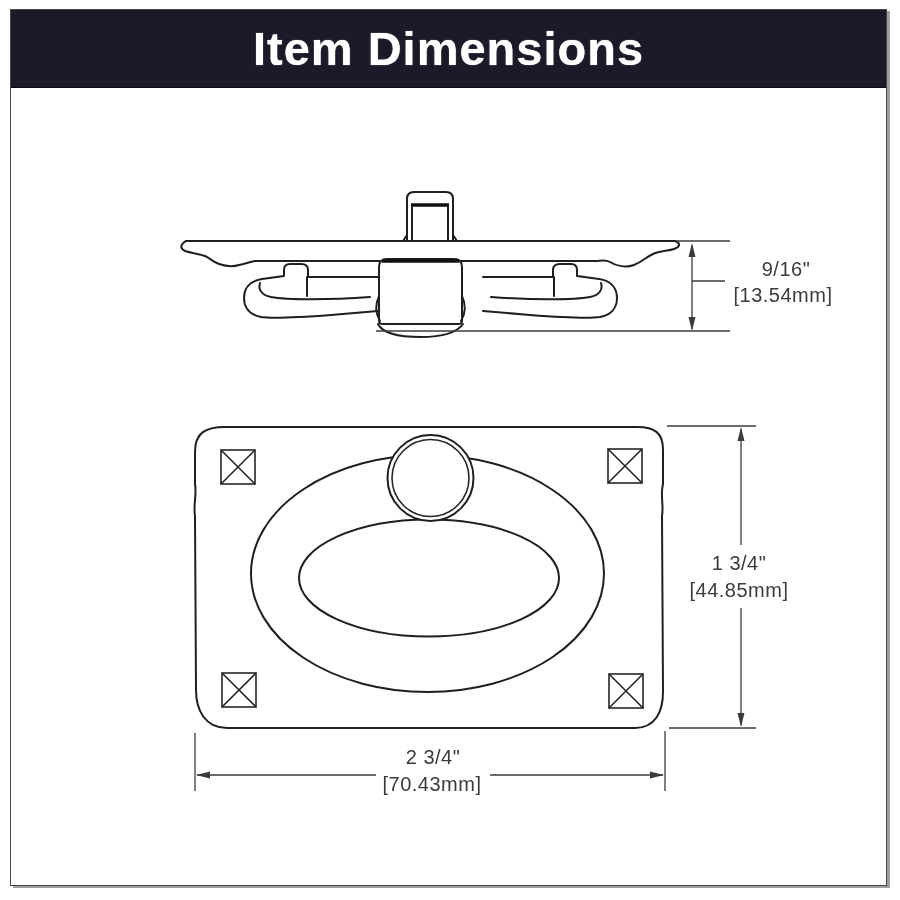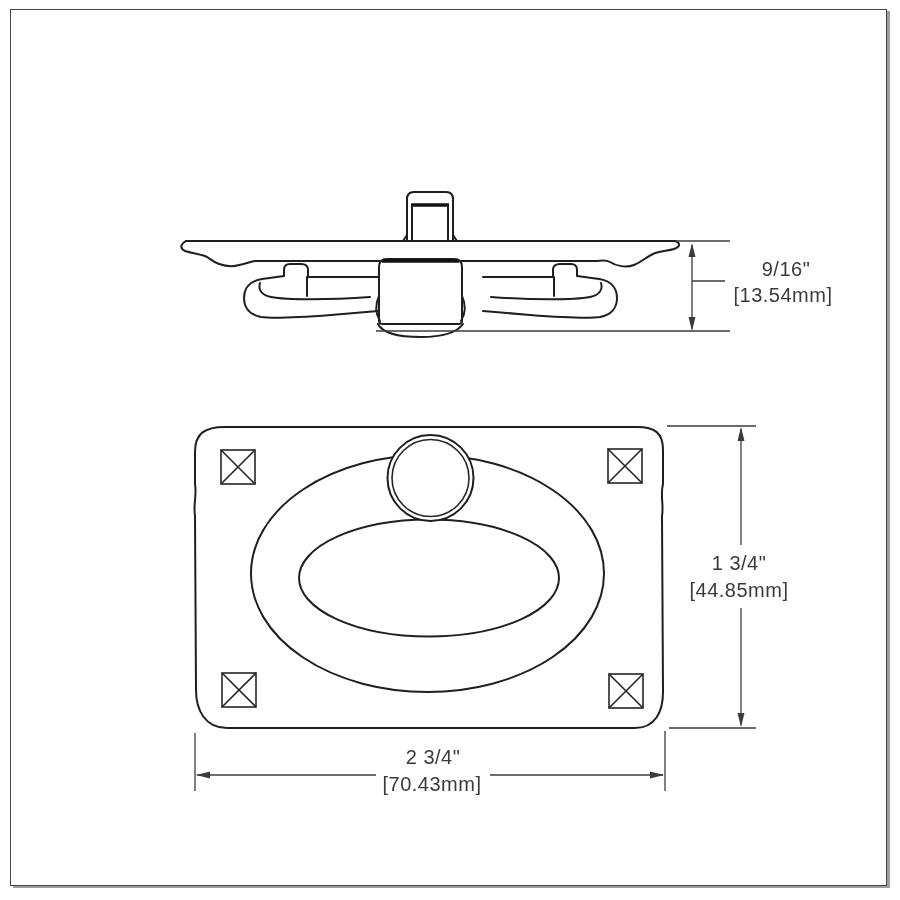--- a/index.html
+++ b/index.html
@@ -47,20 +47,23 @@
   .item-fill { fill:#ffffff; stroke:#1f1f1f; stroke-width:2; stroke-linejoin:round; }
   .thin-line { stroke:#262626; stroke-width:1.6; fill:none; }
   .dim-line { stroke:#3b3b3b; stroke-width:1.3; fill:none; }
   .dim-arrow { fill:#3b3b3b; stroke:none; }
 </style>
 </head>
 <body>
 
 <div class="frame">
 
+  <div class="header-bar">
+    <span class="header-title">Item Dimensions</span>
+  </div>
 
   <div class="drawing-area">
     <svg width="875" height="797" viewBox="12 88 875 797">
 
       <g>
 
         <g>
           <path class="item-line" d="M379,277 L309,277 L309,270 Q309,264 302,264 L291,264 Q285,264 285,270 L285,276 L263,279 C250,281 245,289 245,298 C245,308 251,315 262,317 C276,319 305,317 332,315 L379,311"></path>
           <path class="item-line" d="M371,297 C330,300 288,300 272,297 C262,295 259,289 261,283" stroke-width="1.6"></path>
           <path class="item-line" d="M308,277 L308,296" stroke-width="1.6"></path>

